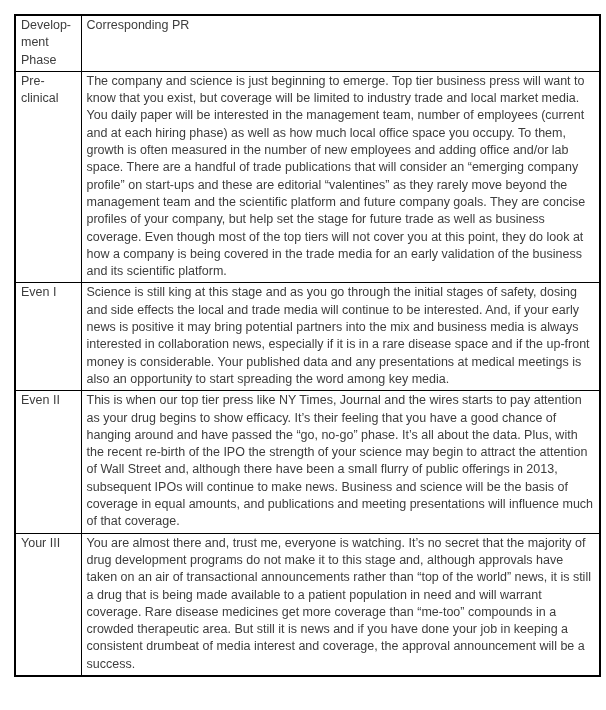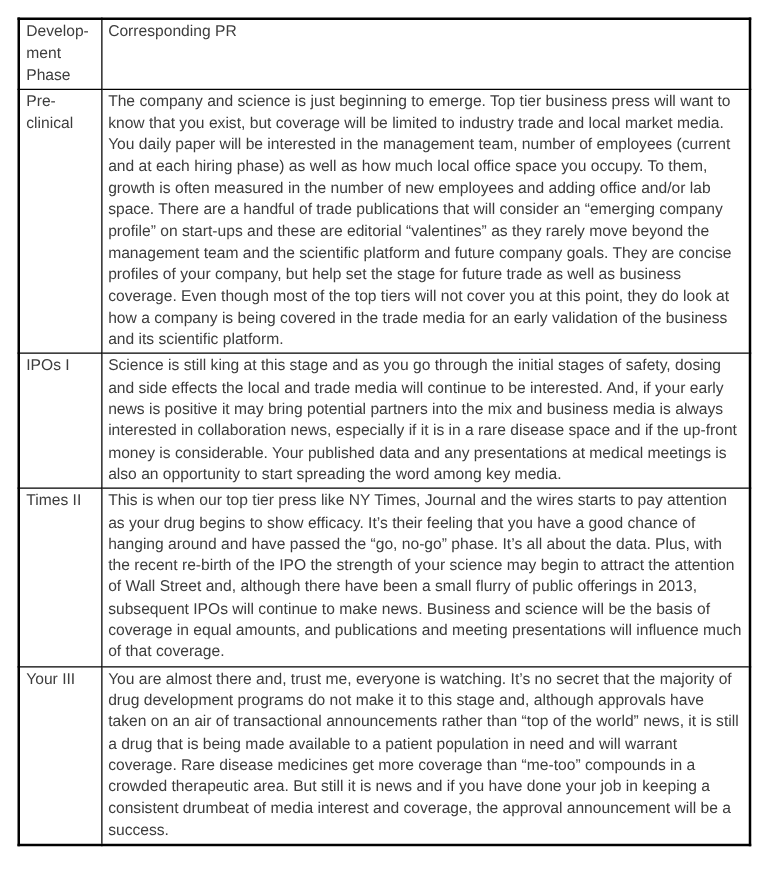--- a/index.html
+++ b/index.html
@@ -48,25 +48,25 @@
     <tbody>
       <tr>
         <th>Develop-ment Phase</th>
         <th>Corresponding PR</th>
       </tr>
       <tr>
         <td>Pre-clinical</td>
         <td>The company and science is just beginning to emerge. Top tier business press will want to know that you exist, but coverage will be limited to industry trade and local market media. You daily paper will be interested in the management team, number of employees (current and at each hiring phase) as well as how much local office space you occupy. To them, growth is often measured in the number of new employees and adding office and/or lab space. There are a handful of trade publications that will consider an “emerging company profile” on start-ups and these are editorial “valentines” as they rarely move beyond the management team and the scientific platform and future company goals. They are concise profiles of your company, but help set the stage for future trade as well as business coverage. Even though most of the top tiers will not cover you at this point, they do look at how a company is being covered in the trade media for an early validation of the business and its scientific platform.</td>
       </tr>
       <tr>
-        <td>IPOs I</td>
+        <td>Even I</td>
         <td>Science is still king at this stage and as you go through the initial stages of safety, dosing and side effects the local and trade media will continue to be interested. And, if your early news is positive it may bring potential partners into the mix and business media is always interested in collaboration news, especially if it is in a rare disease space and if the up-front money is considerable. Your published data and any presentations at medical meetings is also an opportunity to start spreading the word among key media.</td>
       </tr>
       <tr>
-        <td>Times II</td>
+        <td>Even II</td>
         <td>This is when our top tier press like NY Times, Journal and the wires starts to pay attention as your drug begins to show efficacy. It’s their feeling that you have a good chance of hanging around and have passed the “go, no-go” phase. It’s all about the data. Plus, with the recent re-birth of the IPO the strength of your science may begin to attract the attention of Wall Street and, although there have been a small flurry of public offerings in 2013,  subsequent IPOs will continue to make news. Business and science will be the basis of coverage in equal amounts, and publications and meeting presentations will influence much of that coverage.</td>
       </tr>
       <tr>
         <td>Your III</td>
         <td>You are almost there and, trust me, everyone is watching. It’s no secret that the majority of drug development programs do not make it to this stage and, although approvals have taken on an air of transactional announcements rather than “top of the world” news, it is still a drug that is being made available to a patient population in need and will warrant coverage. Rare disease medicines get more coverage than “me-too” compounds in a crowded therapeutic area. But still it is news and if you have done your job in keeping a consistent drumbeat of media interest and coverage, the approval announcement will be a success.</td>
       </tr>
     </tbody>
   </table>
 </div>
 

